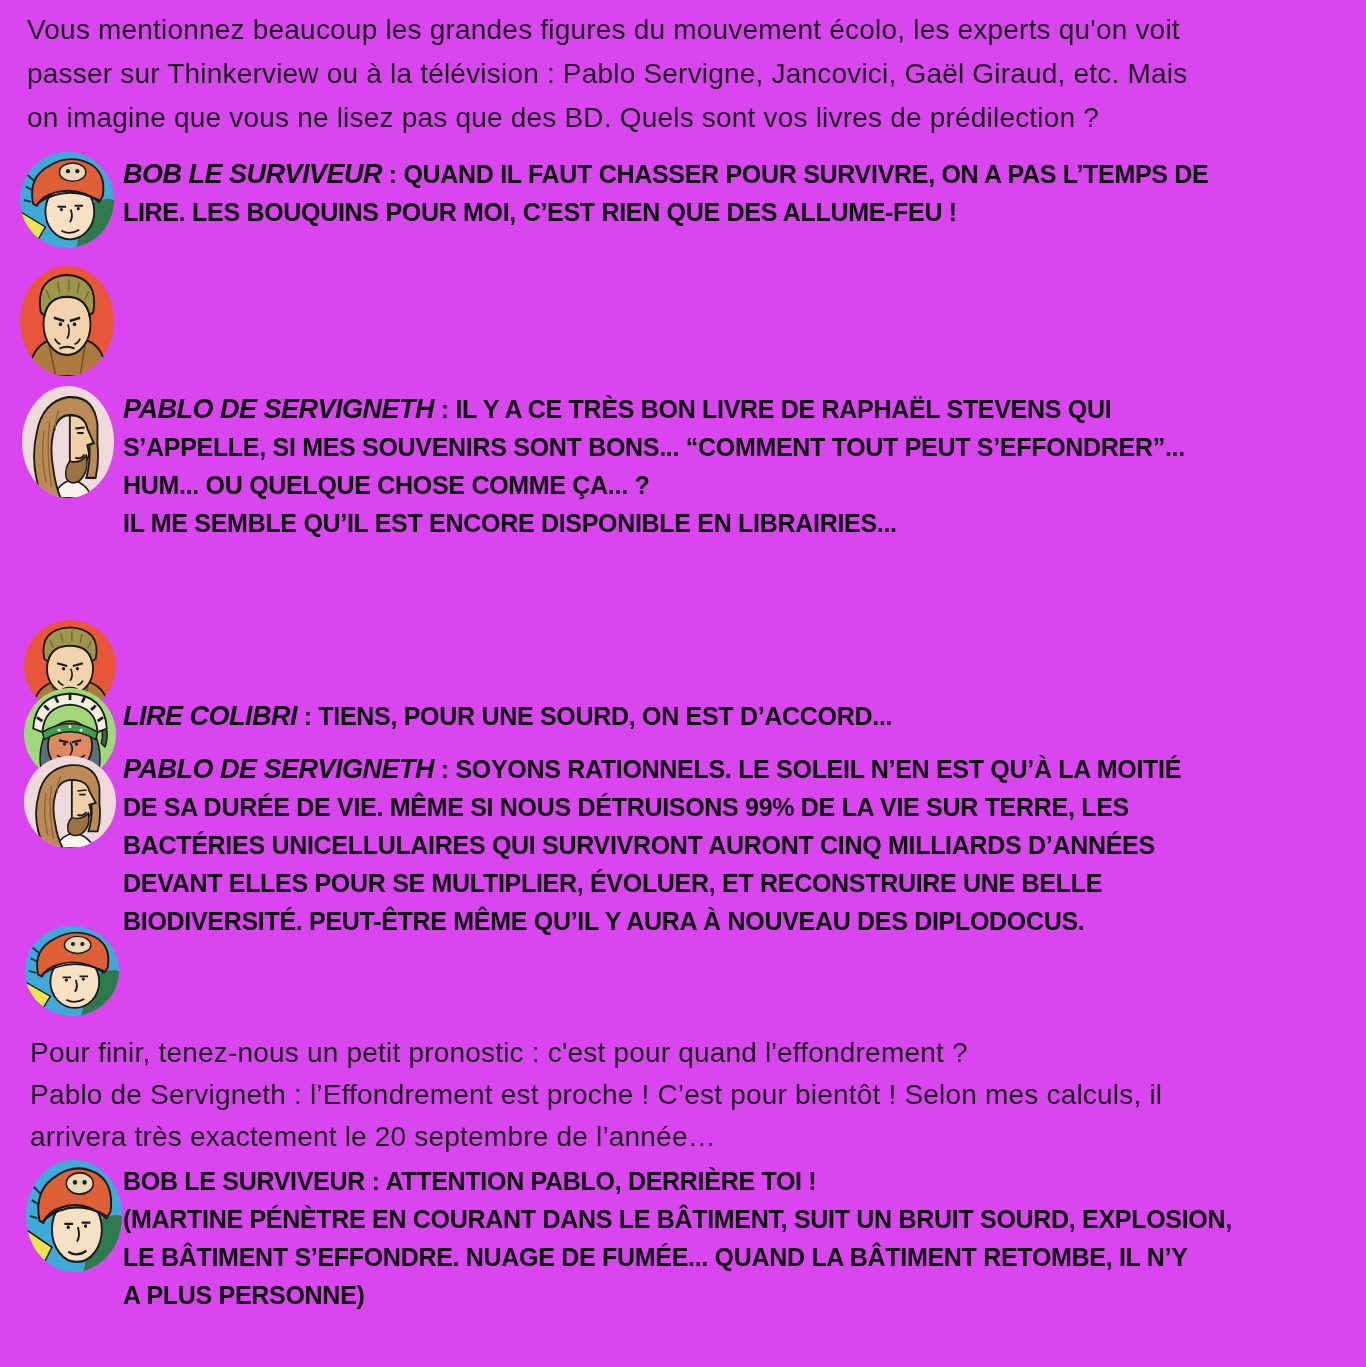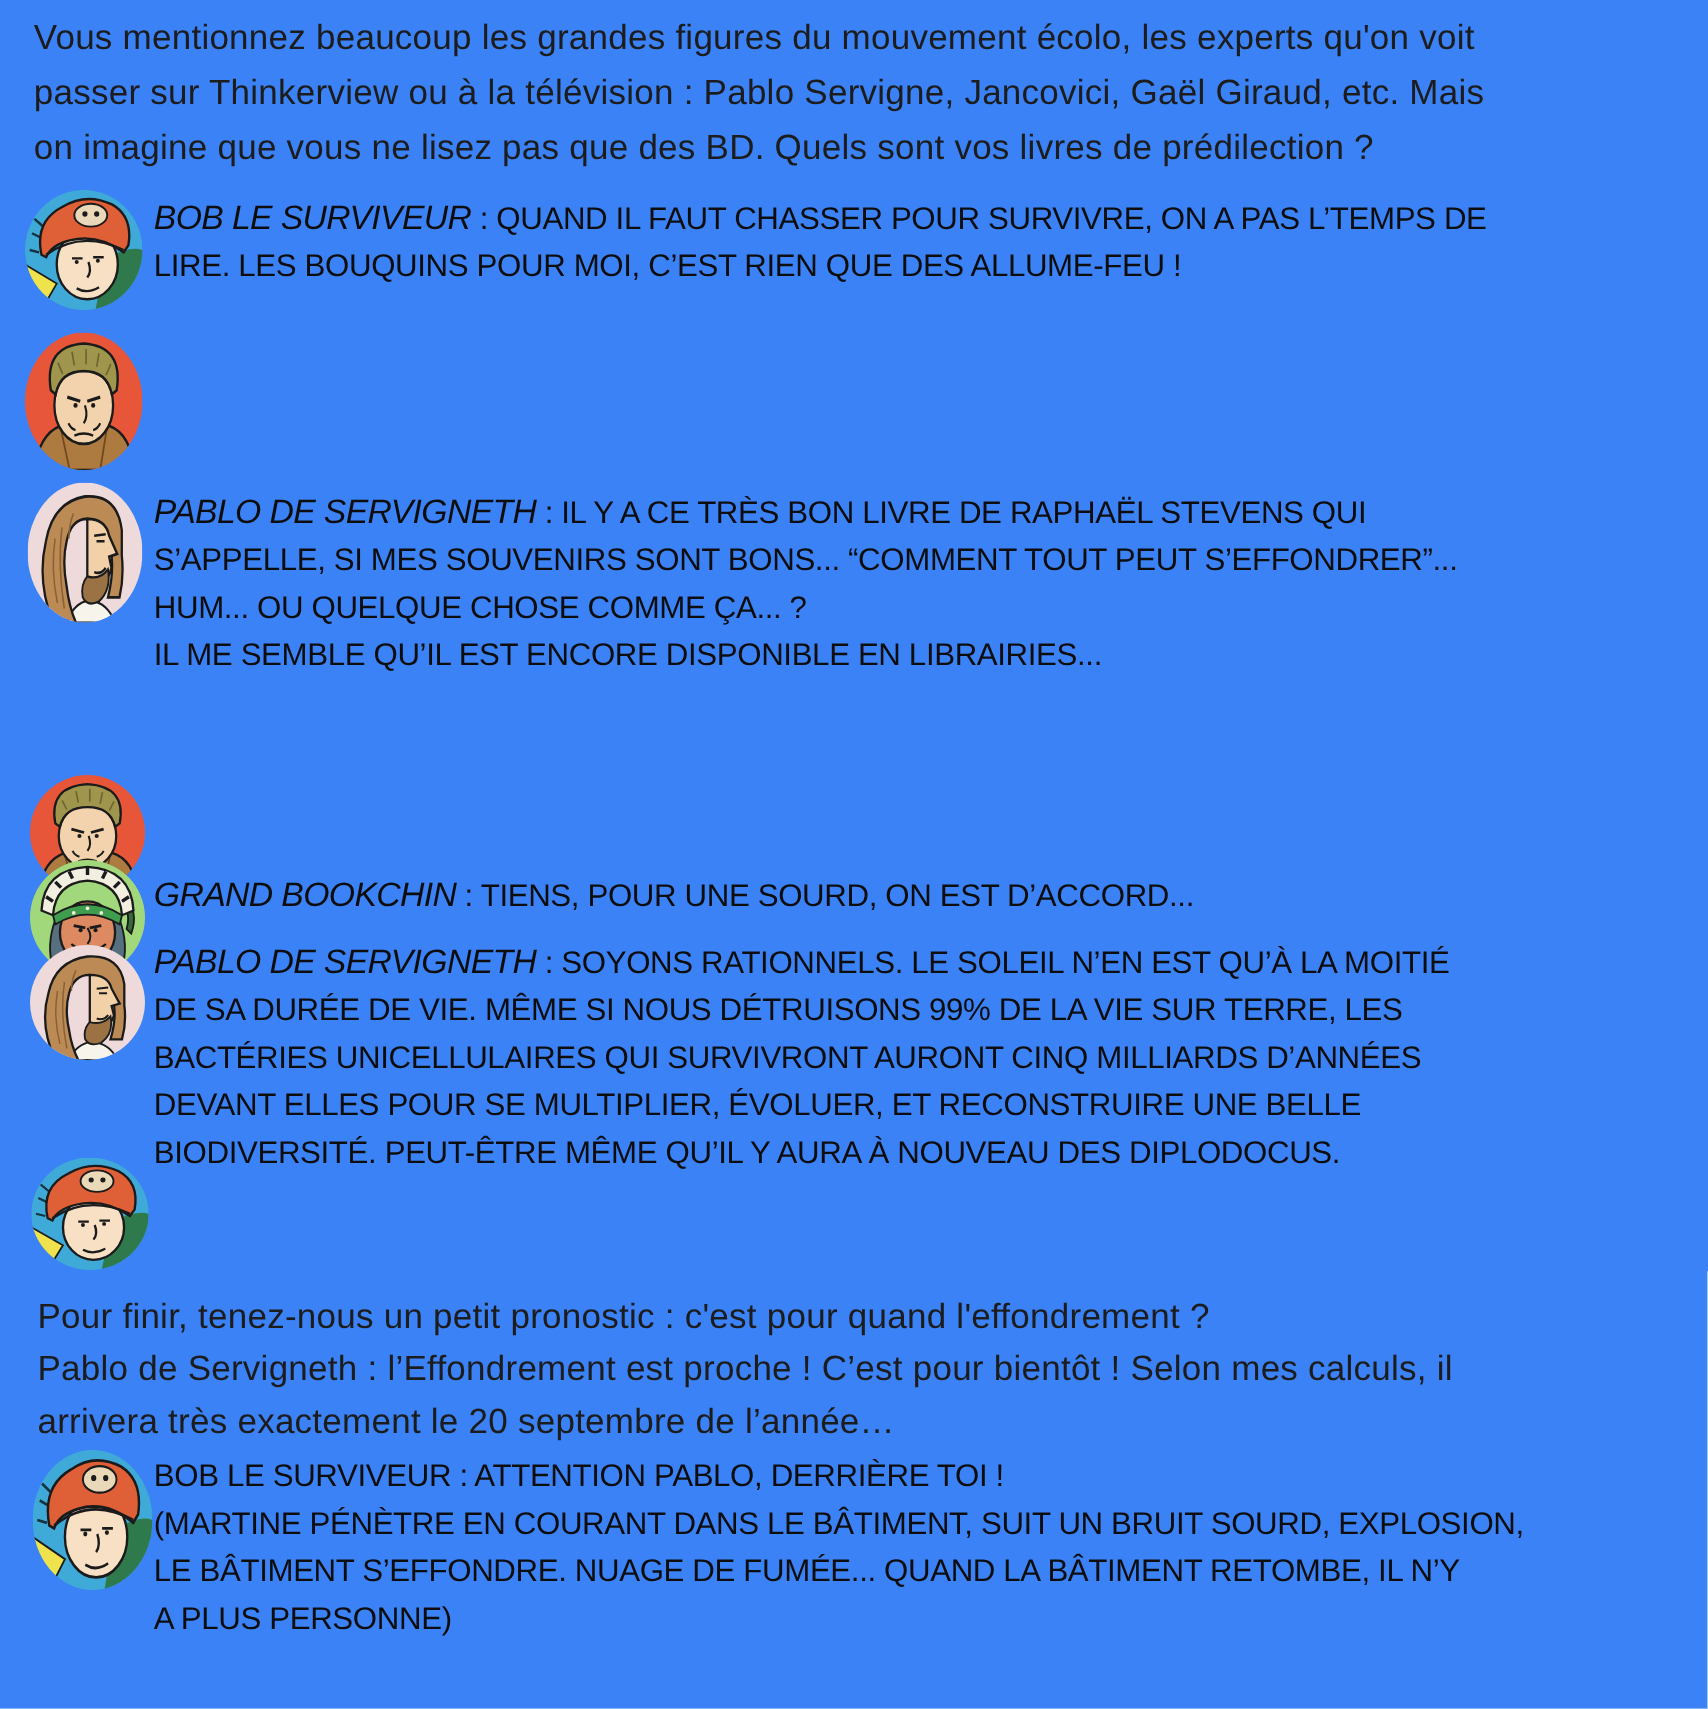--- a/index.html
+++ b/index.html
@@ -1,24 +1,24 @@
 <!DOCTYPE html>
 <html lang="fr"><head>
 <meta charset="utf-8">
 <style>
   html,body{margin:0;padding:0;background:#ffffff;}
   body{width:1366px;height:1367px;overflow:hidden;position:relative;
        font-family:"Liberation Sans",sans-serif;color:#161616;}
-  .page{position:absolute;inset:0;background:#3b82f6;padding-left:26px;}
+  .page{position:absolute;inset:0;background:#d946ef;padding-left:26px;}
   
   .q{position:absolute;font-size:28px;line-height:44px;font-weight:400;
      letter-spacing:.2px;color:#1c1c1c;white-space:pre-line;}
   
   .dlg{position:absolute;left:123px;width:1240px;margin:0;
-       font-size:25px;line-height:38px;font-weight:400;letter-spacing:-.3px;
+       font-size:25px;line-height:38px;font-weight:700;letter-spacing:-.3px;
        color:#0d0d0d;white-space:pre-line;}
   .dlg .name{font-style:italic;font-size:27px;letter-spacing:-.5px;}
   .dlg.plain .name{font-style:normal;font-size:25px;letter-spacing:-.3px;}
   .avatar{position:absolute;border-radius:50%;overflow:hidden;}
   .avatar svg{display:block;width:100%;height:100%;}
   .defs{position:absolute;width:0;height:0;overflow:hidden;}
 </style>
 </head>
 <body>
 
@@ -162,21 +162,21 @@
       <svg viewBox="0 0 100 100" preserveAspectRatio="none">
         <use href="#av-david"></use>
       </svg>
     </div>
 
   <div class="avatar" style="left:24px;top:688px;width:92px;height:92px">
       <svg viewBox="0 0 100 100" preserveAspectRatio="none">
         <use href="#av-colibri"></use>
       </svg>
     </div>
-  <p class="dlg" style="top:697px"><span class="name">GRAND BOOKCHIN</span><span class="sep"> : </span><span class="speech">TIENS, POUR UNE SOURD, ON EST D’ACCORD...</span></p>
+  <p class="dlg" style="top:697px"><span class="name">LIRE COLIBRI</span><span class="sep"> : </span><span class="speech">TIENS, POUR UNE SOURD, ON EST D’ACCORD...</span></p>
 
   <div class="avatar" style="left:24px;top:756px;width:92px;height:92px">
       <svg viewBox="0 0 100 100" preserveAspectRatio="none">
         <use href="#av-pablo"></use>
       </svg>
     </div>
   <p class="dlg" style="top:750px"><span class="name">PABLO DE SERVIGNETH</span><span class="sep"> : </span><span class="speech">SOYONS RATIONNELS. LE SOLEIL N’EN EST QU’À LA MOITIÉ
 DE SA DURÉE DE VIE. MÊME SI NOUS DÉTRUISONS 99% DE LA VIE SUR TERRE, LES
 BACTÉRIES UNICELLULAIRES QUI SURVIVRONT AURONT CINQ MILLIARDS D’ANNÉES
 DEVANT ELLES POUR SE MULTIPLIER, ÉVOLUER, ET RECONSTRUIRE UNE BELLE

